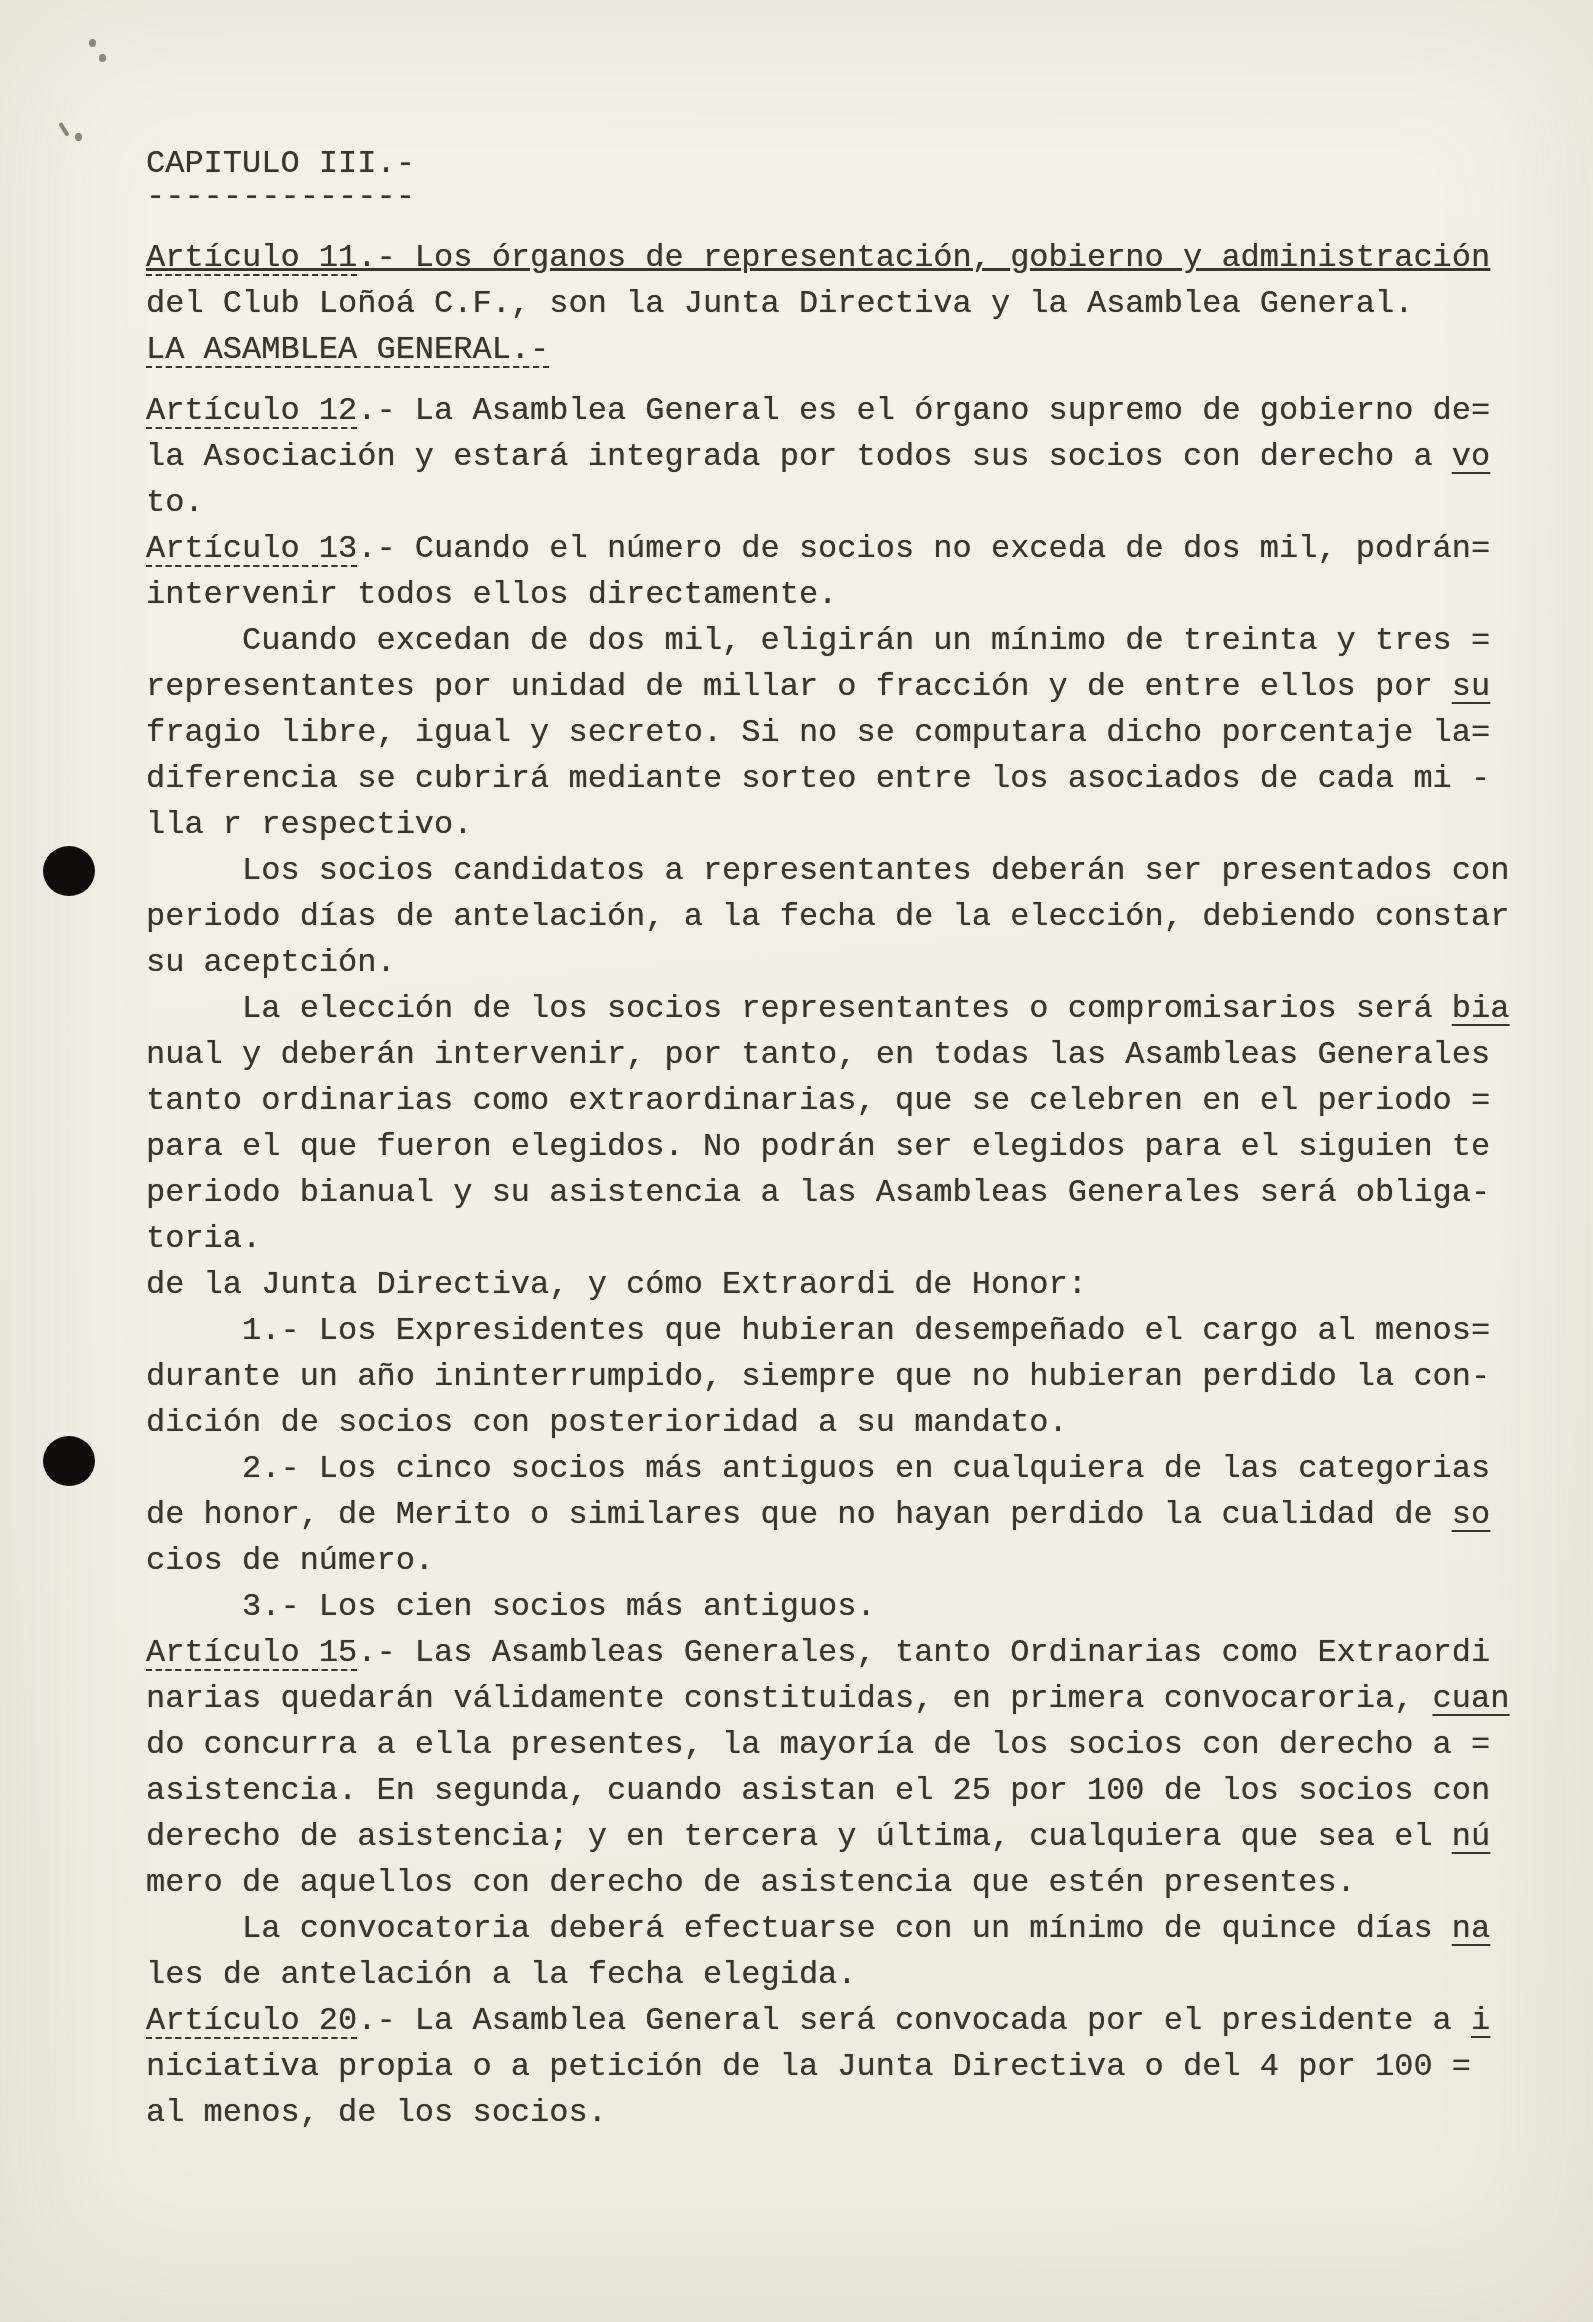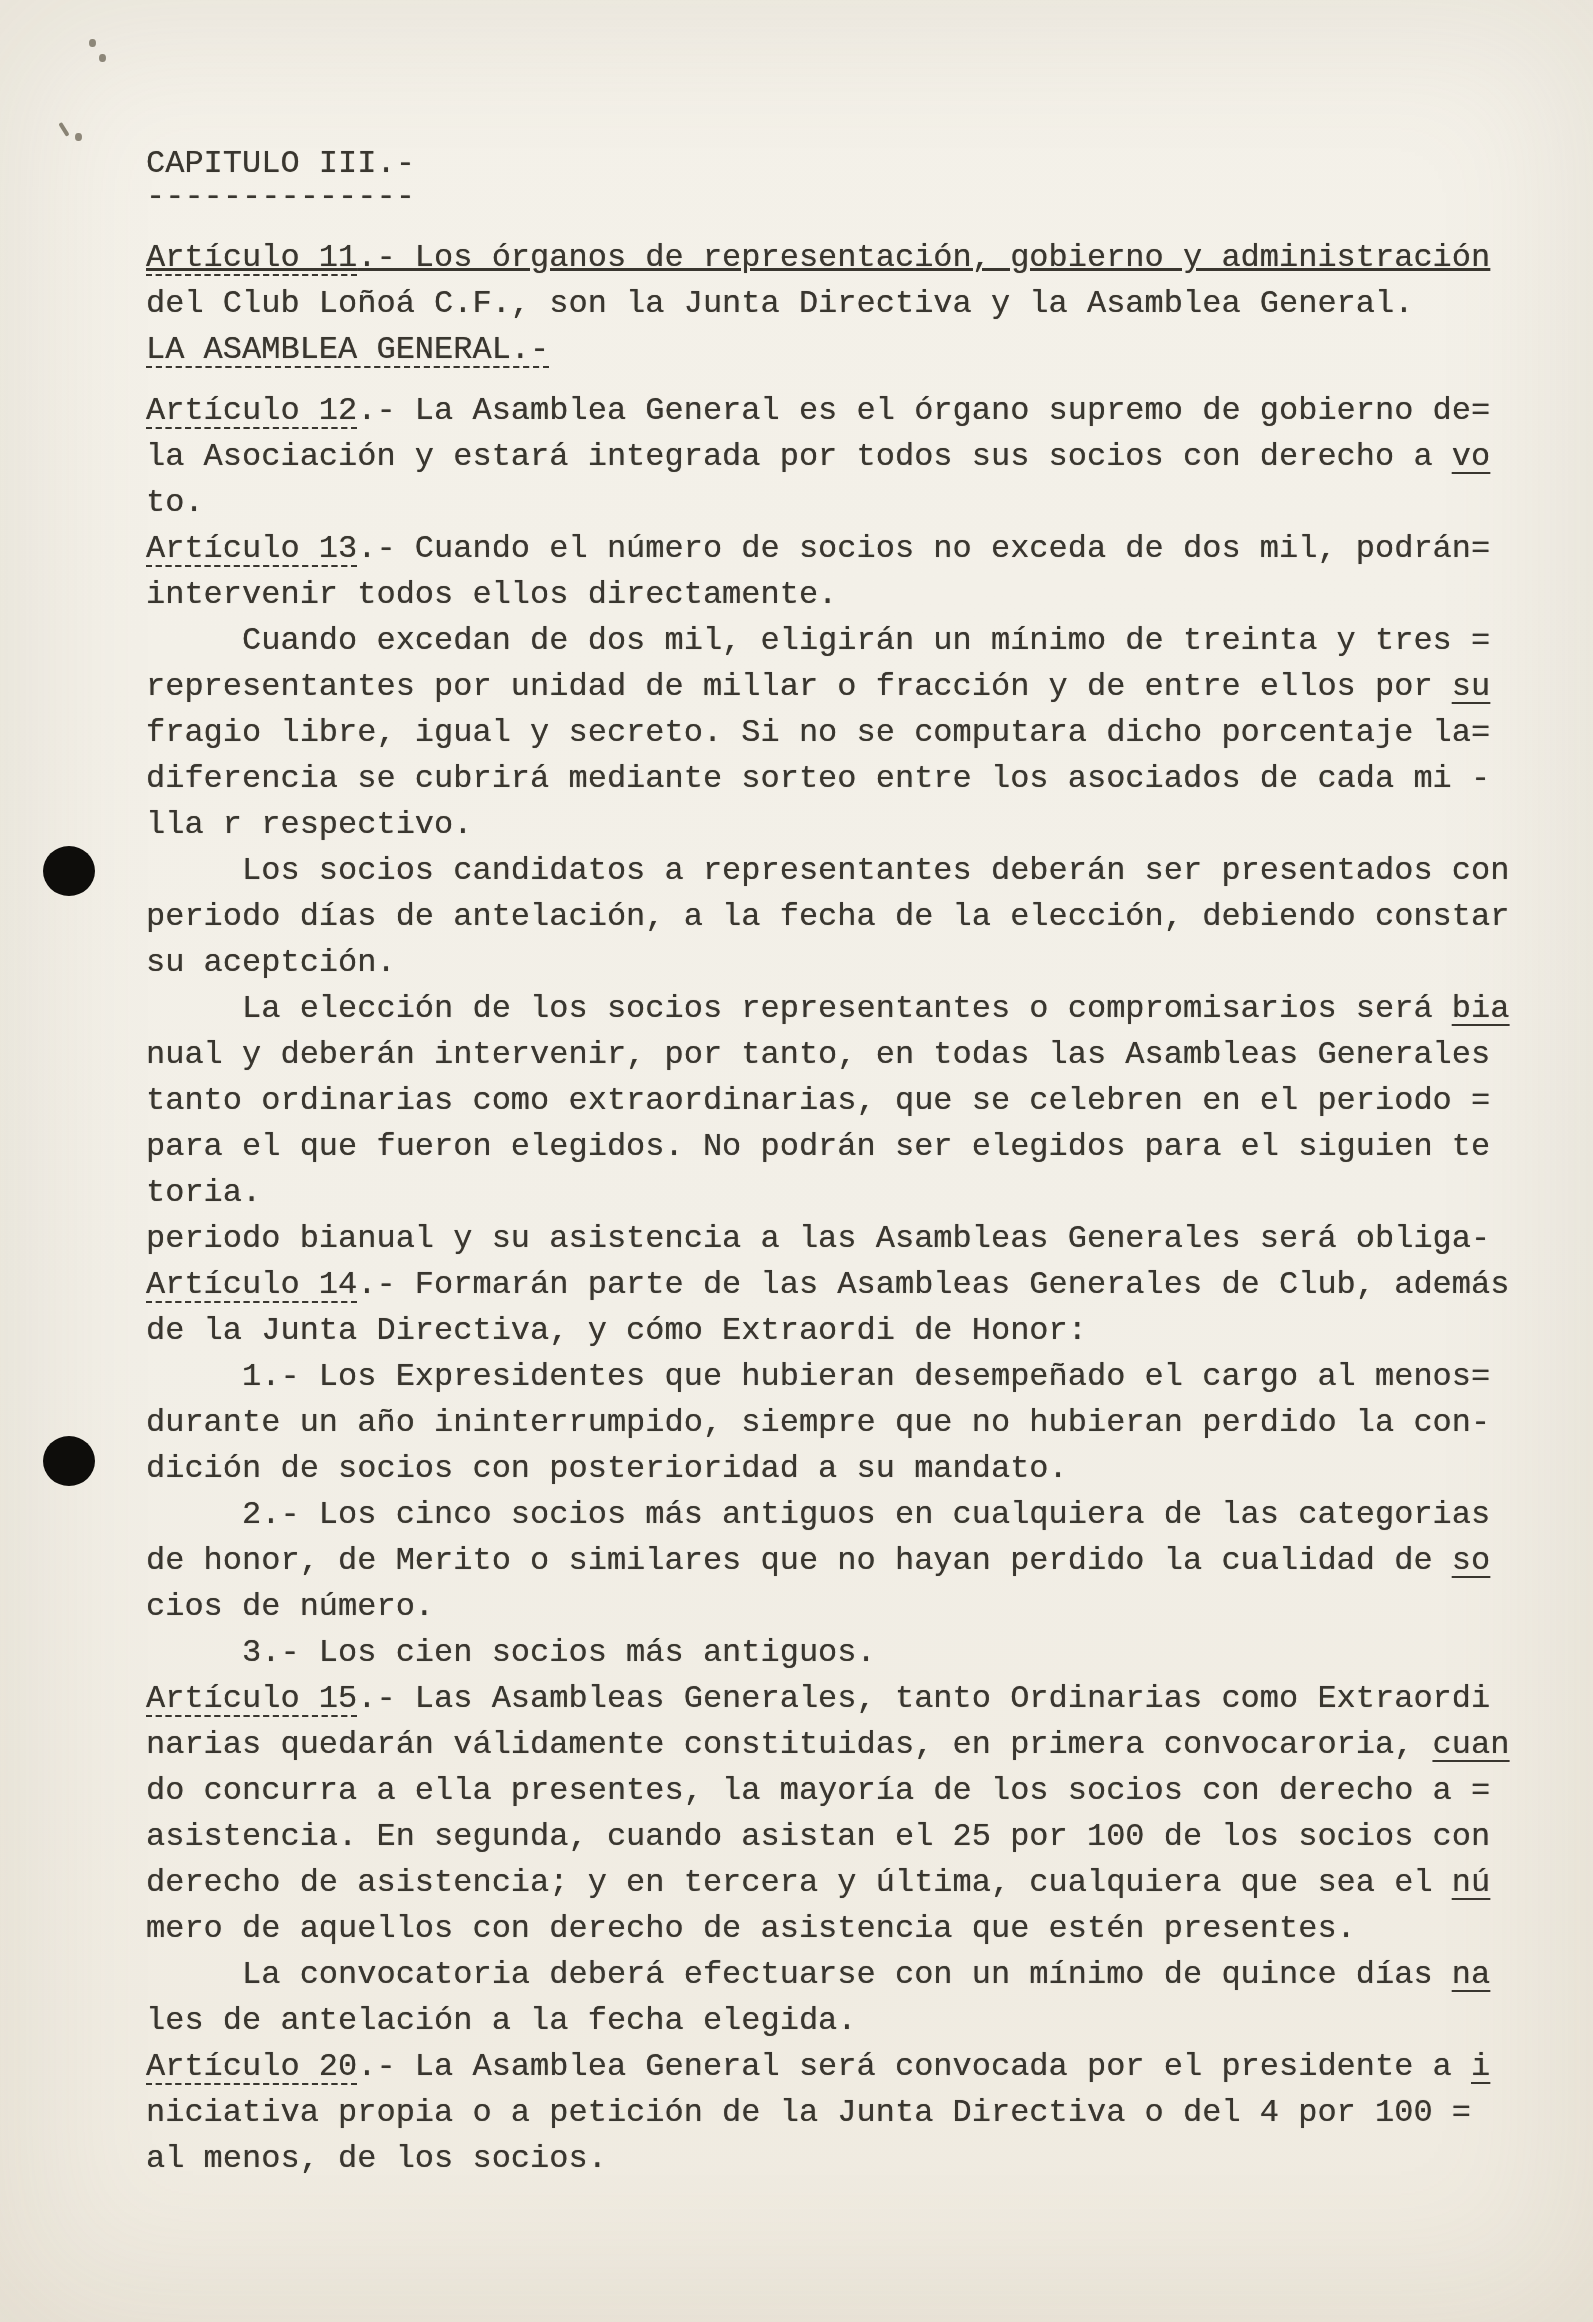--- a/index.html
+++ b/index.html
@@ -92,23 +92,22 @@
       <div class="line"><span>fragio libre, igual y secreto. Si no se computara dicho porcentaje la=</span></div>
       <div class="line"><span>diferencia se cubrirá mediante sorteo entre los asociados de cada mi -</span></div>
       <div class="line"><span>lla r respectivo.</span></div>
       <div class="line"><span>     Los socios candidatos a representantes deberán ser presentados con</span></div>
       <div class="line"><span>periodo días de antelación, a la fecha de la elección, debiendo constar</span></div>
       <div class="line"><span>su aceptción.</span></div>
       <div class="line"><span>     La elección de los socios representantes o compromisarios será </span><span class="u-solid">bia</span></div>
       <div class="line"><span>nual y deberán intervenir, por tanto, en todas las Asambleas Generales</span></div>
       <div class="line"><span>tanto ordinarias como extraordinarias, que se celebren en el periodo =</span></div>
       <div class="line"><span>para el que fueron elegidos. No podrán ser elegidos para el siguien te</span></div>
+      <div class="line"><span>periodo bianual y su asistencia a las Asambleas Generales será obliga-</span></div>
       <div class="line"><span>toria.</span></div>
-      <div class="line"><span>periodo bianual y su asistencia a las Asambleas Generales será obliga-</span></div>
-      <div class="line"><span class="u-dash">Artículo 14</span><span>.- Formarán parte de las Asambleas Generales de Club, además</span></div>
       <div class="line"><span>de la Junta Directiva, y cómo Extraordi de Honor:</span></div>
       <div class="line"><span>     1.- Los Expresidentes que hubieran desempeñado el cargo al menos=</span></div>
       <div class="line"><span>durante un año ininterrumpido, siempre que no hubieran perdido la con-</span></div>
       <div class="line"><span>dición de socios con posterioridad a su mandato.</span></div>
       <div class="line"><span>     2.- Los cinco socios más antiguos en cualquiera de las categorias</span></div>
       <div class="line"><span>de honor, de Merito o similares que no hayan perdido la cualidad de </span><span class="u-solid">so</span></div>
       <div class="line"><span>cios de número.</span></div>
       <div class="line"><span>     3.- Los cien socios más antiguos.</span></div>
       <div class="line"><span class="u-dash">Artículo 15</span><span>.- Las Asambleas Generales, tanto Ordinarias como Extraordi</span></div>
       <div class="line"><span>narias quedarán válidamente constituidas, en primera convocaroria, </span><span class="u-solid">cuan</span></div>

